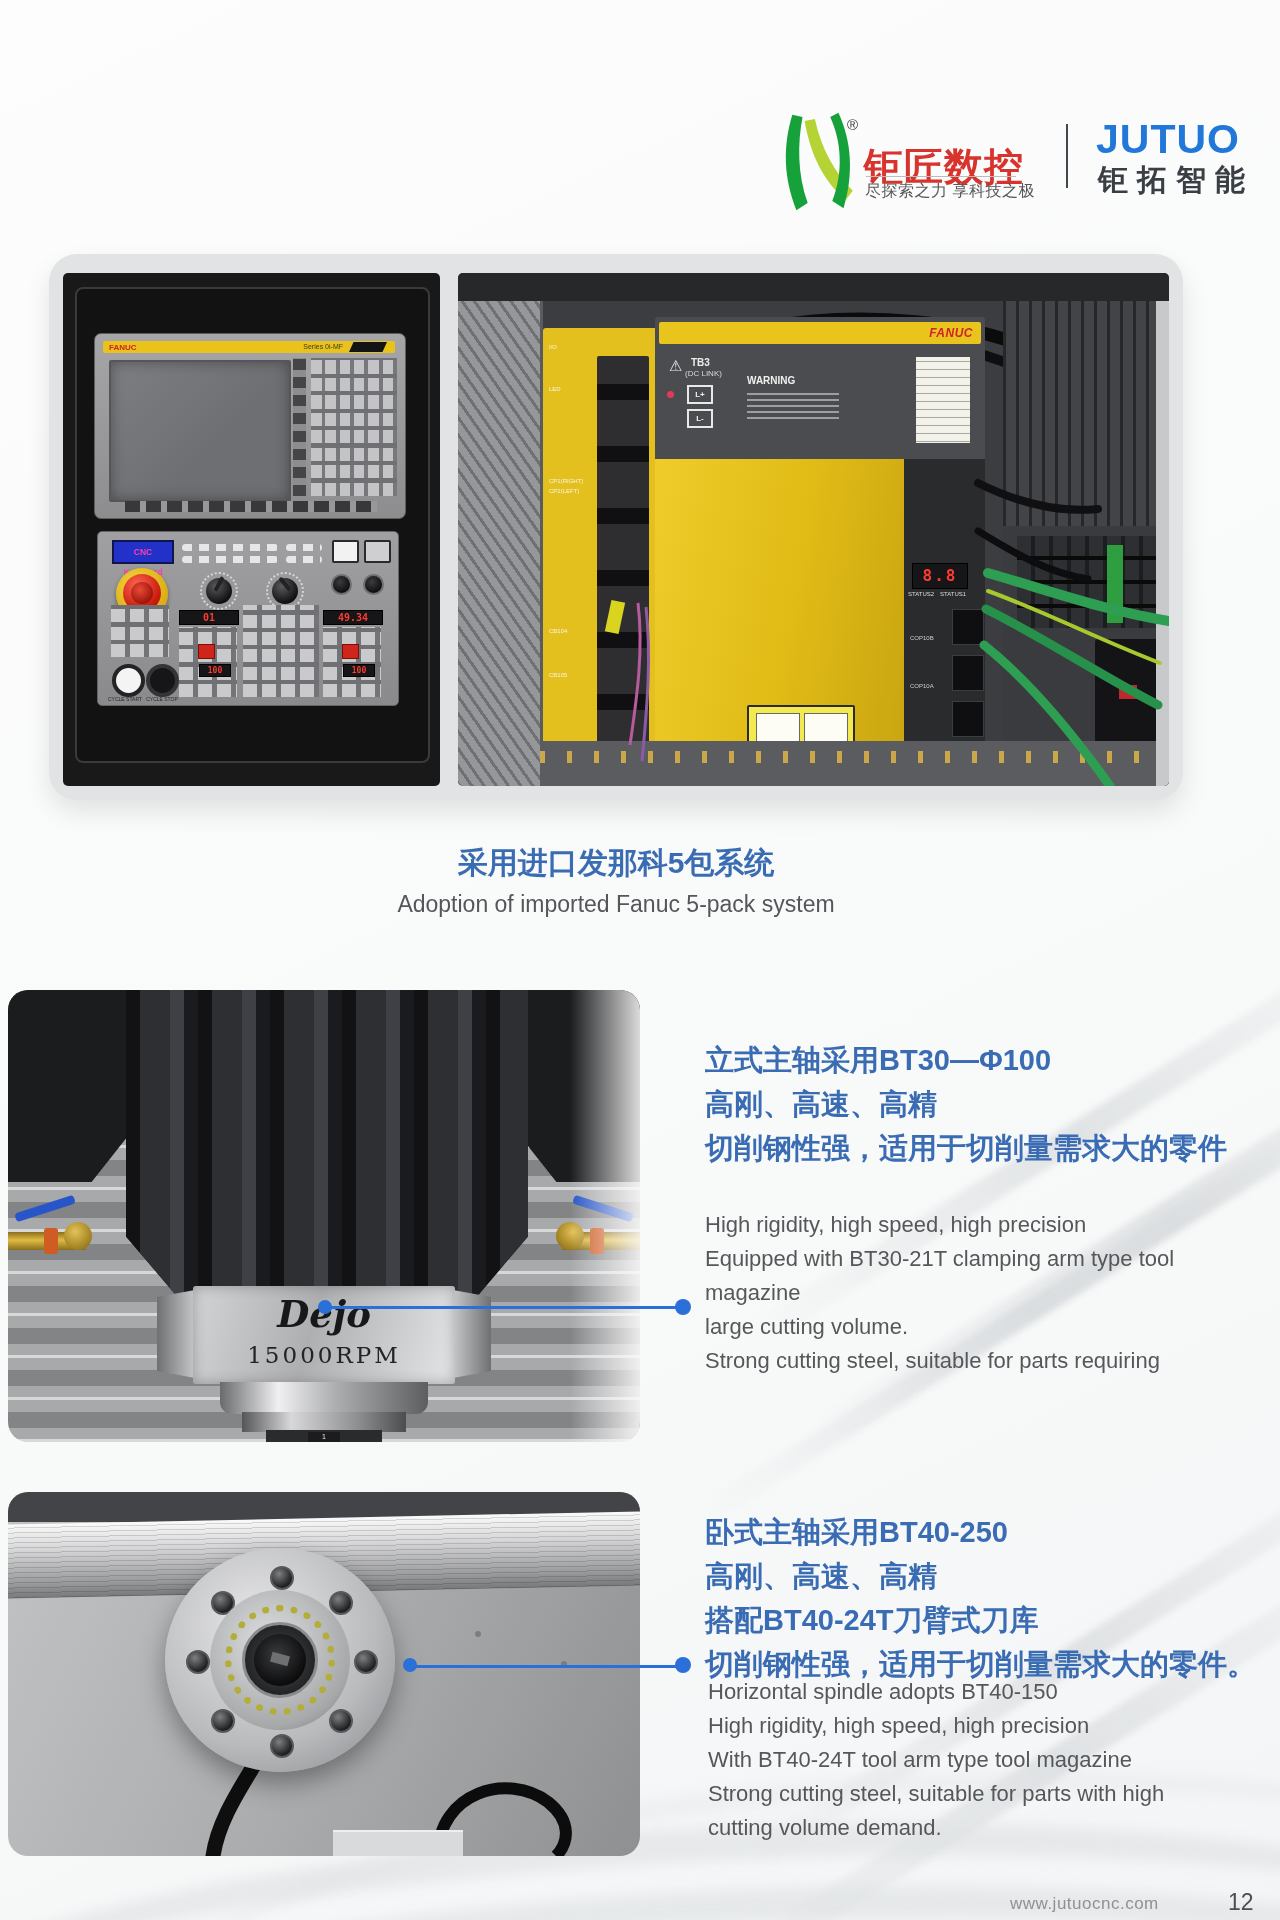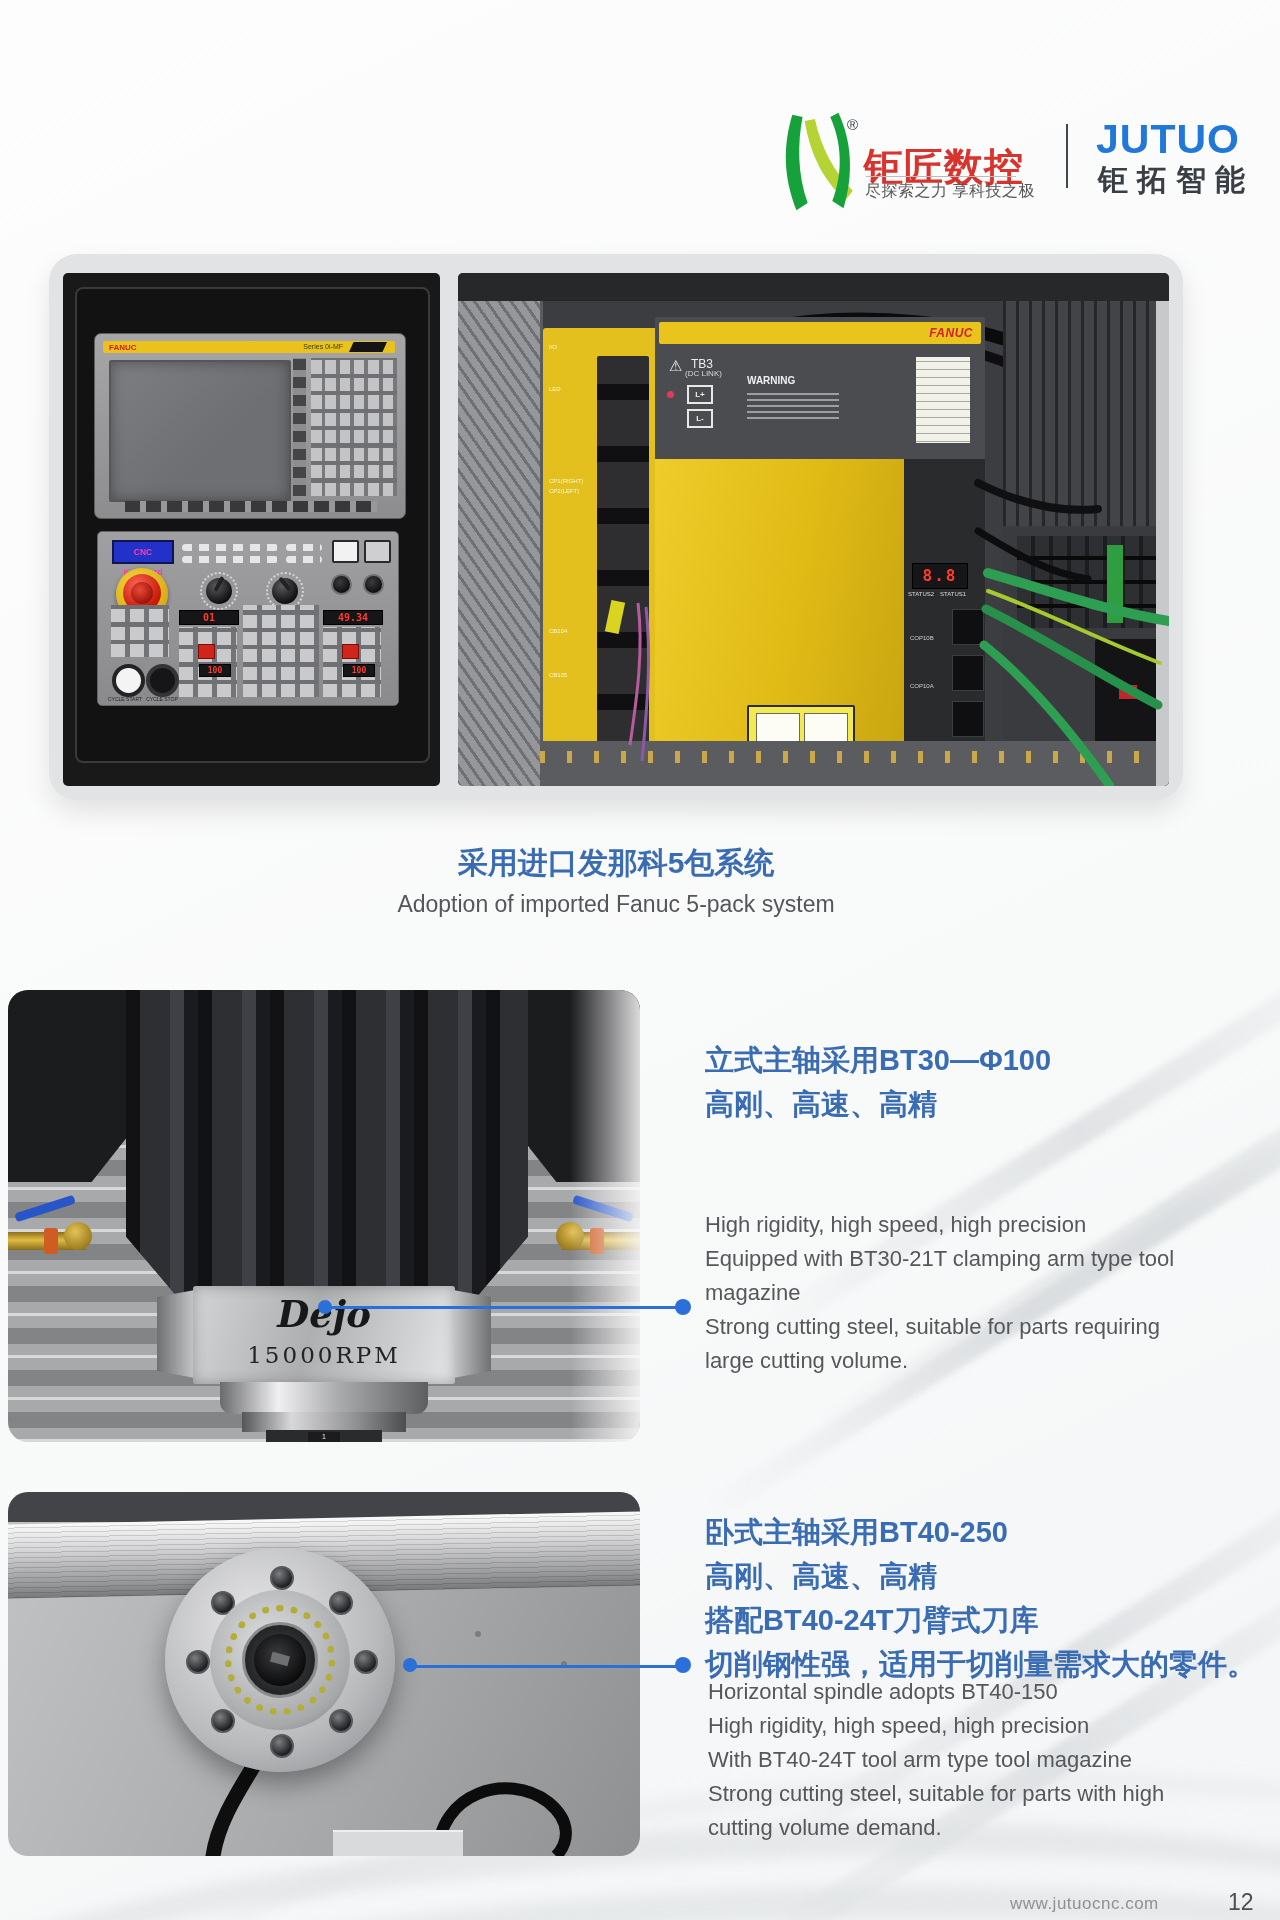--- a/index.html
+++ b/index.html
@@ -277,21 +277,21 @@
         <span class="iolabel" style="top:160px;">CP2(LEFT)</span>
         <span class="iolabel" style="top:300px;">CB104</span>
         <span class="iolabel" style="top:344px;">CB105</span>
         <div class="pd-io-col"></div>
       </div>
       <div class="pd-amp-head">
         <div class="pd-amp-strip">
           <span class="pd-amp-brand">FANUC</span>
         </div>
         <div class="abs" style="left:14px;top:40px;font-size:15px;color:#e6e6e6;">⚠</div>
-        <div class="abs" style="left:36px;top:40px;font-size:12px;font-weight:normal;color:#ececec;">TB3</div>
+        <div class="abs" style="left:36px;top:40px;font-size:10px;font-weight:bold;color:#ececec;">TB3</div>
         <div class="abs" style="left:30px;top:52px;font-size:8px;color:#d8d8d8;">(DC LINK)</div>
         <div class="abs" style="left:12px;top:74px;width:7px;height:7px;border-radius:50%;background:#e4385a;"></div>
         <div class="warnbox" style="left:32px;top:68px;">L+</div>
         <div class="warnbox" style="left:32px;top:92px;">L-</div>
         <div class="abs" style="left:92px;top:58px;font-size:10px;font-weight:bold;color:#f0f0f0;">WARNING</div>
         <div class="abs" style="left:92px;top:72px;width:92px;height:30px;background-image:repeating-linear-gradient(0deg,#9d9ea1 0 2px,transparent 2px 6px);"></div>
         <div class="pd-spec"></div>
       </div>
       <div class="pd-amp-body">
         <div class="pd-sticker">
@@ -366,27 +366,28 @@
     <div class="vs-fade"></div>
   </div>
 
   <div class="cline" style="left:325px;top:1306px;width:358px;"></div>
   <div class="cdot" style="left:318px;top:1300px;width:14px;height:14px;"></div>
   <div class="cdot" style="left:675px;top:1299px;width:16px;height:16px;"></div>
 
   <div class="sec-title" style="left:705px;top:1038px;">
     <div>立式主轴采用BT30—Φ100</div>
     <div>高刚、高速、高精</div>
+    <div>切削钢性强，适用于切削量需求大的零件</div>
   </div>
   <div class="sec-desc" style="left:705px;top:1208px;">
     <div>High rigidity, high speed, high precision</div>
     <div>Equipped with BT30-21T clamping arm type tool</div>
     <div>magazine</div>
+    <div>large cutting volume.</div>
     <div>Strong cutting steel, suitable for parts requiring</div>
-    <div>large cutting volume.</div>
   </div>
 
   <div class="photo-hspindle">
     <div class="hs-topband"></div>
     <div class="hs-bar"></div>
     <svg class="abs" style="left:0;top:96px;" width="632" height="268" viewBox="0 0 632 268">
       <path d="M248,174 C230,204 210,234 205,268" stroke="#0f0f10" stroke-width="15" fill="none" stroke-linecap="round"></path>
       <path d="M430,268 C430,204 500,184 540,214 C565,234 560,256 548,268" stroke="#0c0c0d" stroke-width="12" fill="none"></path>
       <circle cx="250" cy="166" r="9" fill="#9a7a22"></circle>
       <circle cx="470" cy="46" r="3" fill="#7b7c7e"></circle>

